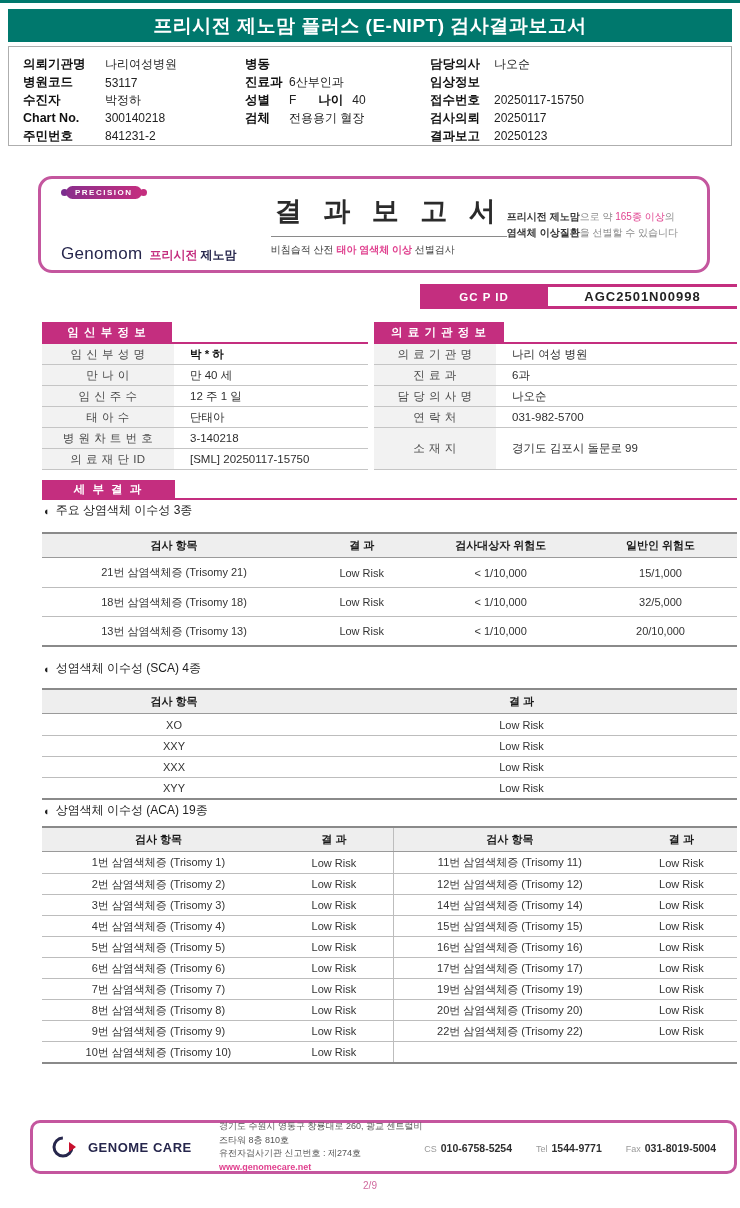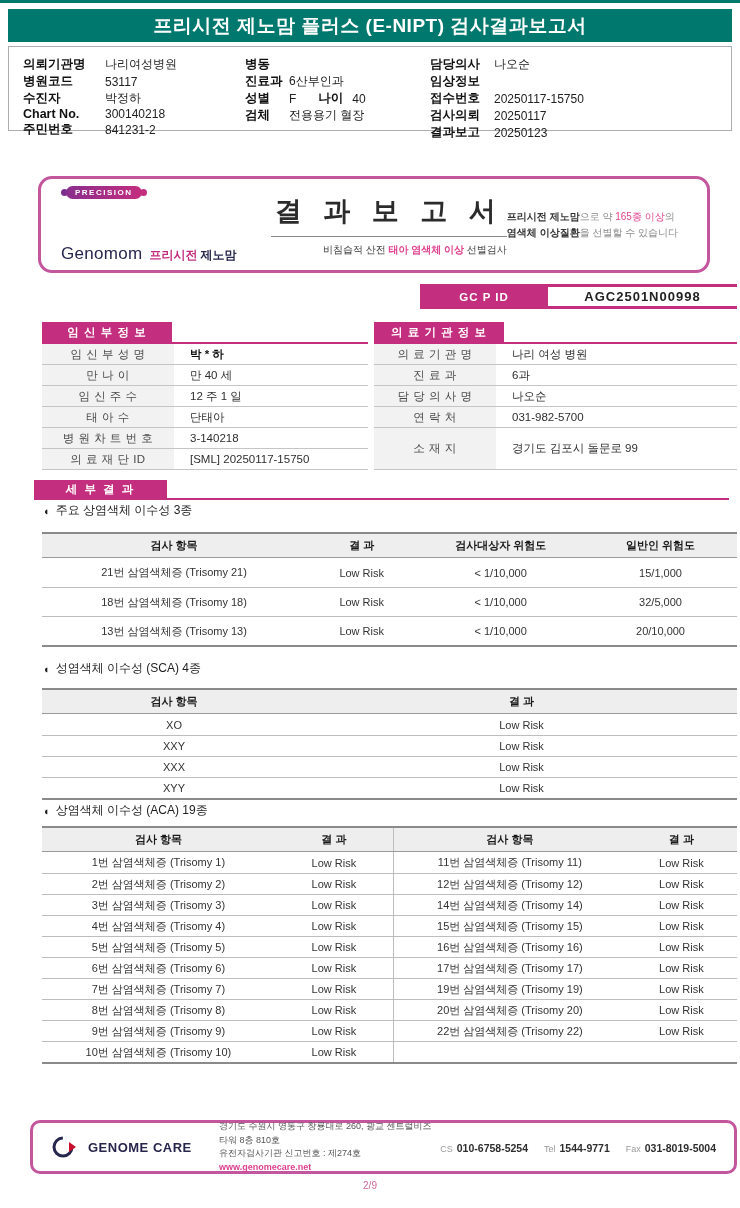--- a/index.html
+++ b/index.html
@@ -5,21 +5,21 @@
   * { margin:0; padding:0; box-sizing:border-box; }
   body { font-family:"Liberation Sans","DejaVu Sans",sans-serif; background:#fff; }
   #page { position:relative; width:740px; height:1208px; background:#fff; overflow:hidden; }
 
   
   .top-strip { position:absolute; top:0; left:0; width:740px; height:3px; background:#00786D; }
   .title-bar { position:absolute; top:9px; left:8px; width:724px; height:33px; background:#00786D;
                color:#fff; font-size:19px; font-weight:bold; text-align:center; line-height:33px; letter-spacing:.5px; }
 
   
-  .patient-box { position:absolute; top:46px; left:8px; width:724px; height:85px;
+  .patient-box { position:absolute; top:46px; left:8px; width:724px; height:100px;
                  border:1px solid #aeaeae; background:#fff; display:flex; padding:9px 0 0 14px; }
   .pcol { display:flex; flex-direction:column; }
   .pcol .prow { height:20.5px; display:flex; align-items:center; font-size:12px; color:#222; }
   .pcol .plbl { font-weight:bold; color:#101010; font-size:12.5px; }
   .col1 { width:222px; } .col1 .plbl { width:82px; }
   .col2 { width:185px; } .col2 .plbl { width:44px; }
   .col3 { width:290px; } .col3 .plbl { width:64px; }
   .plbl2 { font-weight:bold; color:#101010; font-size:12.5px; margin-left:22px; width:34px; }
 
   
@@ -29,21 +29,21 @@
   .badge-row { display:flex; align-items:center; margin-bottom:4px; }
   .badge-dot { width:7px; height:7px; border-radius:50%; }
   .badge-dot.l { background:#7B2E8E; margin-right:-2px; }
   .badge-dot.r { background:#C42E7F; margin-left:-2px; }
   .badge-pill { background:linear-gradient(90deg,#8A2E8C,#C42E7F); color:#fff; font-size:8px; font-weight:bold;
                 letter-spacing:1.5px; padding:2px 9px; border-radius:8px; }
   .brand-row { display:flex; align-items:baseline; gap:7px; }
   .brand-en { font-size:17px; font-weight:400; color:#26264C; letter-spacing:.3px;margin-top:41px; }
   .brand-kr1 { font-size:12px; font-weight:bold; color:#C42E7F; }
   .brand-kr2 { font-size:12px; font-weight:bold; color:#26264C; margin-left:-4px; }
-  .center-block { flex:1; text-align:right; }
+  .center-block { flex:1; text-align:left; }
   .rpt-title-wrap { display:inline-block; border-bottom:1px solid #8a8a8a; padding:0 4px 7px 4px; }
   .rpt-title { font-size:27px; font-weight:bold; color:#2b2b2b; letter-spacing:7px; white-space:nowrap; }
   .rpt-sub { margin-top:6px; font-size:10px; color:#3c3c3c; }
   .rpt-sub .accent { color:#E0418F; font-weight:bold; }
   .desc-block { width:182px; font-size:10px; line-height:1.55; color:#8a8a8a; }
   .desc-block b { color:#333; }
   .desc-block .accent { color:#E0418F;margin-top:8px; }
 
   
   .gcp { position:absolute; top:284px; left:372px; width:365px; height:25px; display:flex;padding-left:48px; }
@@ -62,21 +62,21 @@
               font-weight:bold; text-align:center; line-height:20px; letter-spacing:1px; padding:0 10px; }
   .it-row { display:flex; border-bottom:1px solid #c5c5c5; height:21px; }
   .it-row.tall { height:42px; }
   .it-lbl { width:132px; background:#F2F2F2; color:#4a4a4a; display:flex; align-items:center;
             justify-content:center; letter-spacing:.5px; }
   .clinic .it-lbl { width:122px; }
   .it-val { flex:1; display:flex; align-items:center; padding-left:16px; color:#2e2e2e; }
   .it-val.bold { font-weight:bold; color:#111; }
 
   
-  .detail-bar { position:absolute; top:479px; left:34px; width:695px; border-bottom:2.5px solid #C42E7F; height:21px; }
+  .detail-bar { position:absolute; top:479px; left:42px; width:695px; border-bottom:2.5px solid #C42E7F; height:21px; }
   .detail-title { display:inline-block; width:133px; height:19px; background:#C42E7F; color:#fff; font-weight:bold;
                   font-size:11.5px; text-align:center; line-height:19px; letter-spacing:2px; }
 
   .sub-h { position:absolute; left:44px; font-size:12px; color:#1e1e1e; display:flex; align-items:center; gap:5px; }
   .bullet { font-size:11px; color:#1e1e1e; }
 
   
   .res-table { position:absolute; left:42px; width:695px; border-top:2px solid #8a8a8a; border-bottom:2px solid #8a8a8a;
                font-size:11px; color:#333; }
   .res-table .hrow { display:flex; background:#EEEEEE; border-bottom:1px solid #9a9a9a; height:24px; font-weight:bold; color:#1a1a1a; }
@@ -90,21 +90,21 @@
   .t3 .drow { height:21px; }
   .t3 .a1{width:33.5%;} .t3 .a2{width:17%;} .t3 .a3{width:33.5%; border-left:1px solid #bdbdbd;} .t3 .a4{width:16%;}
 
   
   .footer-box { position:absolute; top:1120px; left:30px; width:707px; height:54px;
                 border:3px solid #C4569E; border-radius:10px; display:flex; align-items:center; padding:0 18px; }
   .f-logo { display:flex; align-items:center; gap:7px; width:168px; }
   .f-logo-name { font-size:13px; font-weight:800; color:#26264C; letter-spacing:.5px; white-space:nowrap; }
   .f-addr { flex:1; font-size:9px; color:#555; line-height:1.5; }
   .f-site { color:#E0418F; font-weight:bold; }
-  .f-contacts { display:flex; gap:16px; align-items:center; white-space:nowrap; }
+  .f-contacts { display:flex; gap:24px; align-items:center; white-space:nowrap; }
   .f-contacts .k { color:#9a9a9a; font-size:9px; margin-right:4px; }
   .f-contacts .v { color:#2e2e2e; font-size:10.5px; font-weight:bold; }
 
   .page-num { position:absolute; top:1180px; left:0; width:740px; text-align:center; font-size:10px; color:#D06A9E; }
 </style>
 </head>
 <body>
 
 <div id="page">
 

